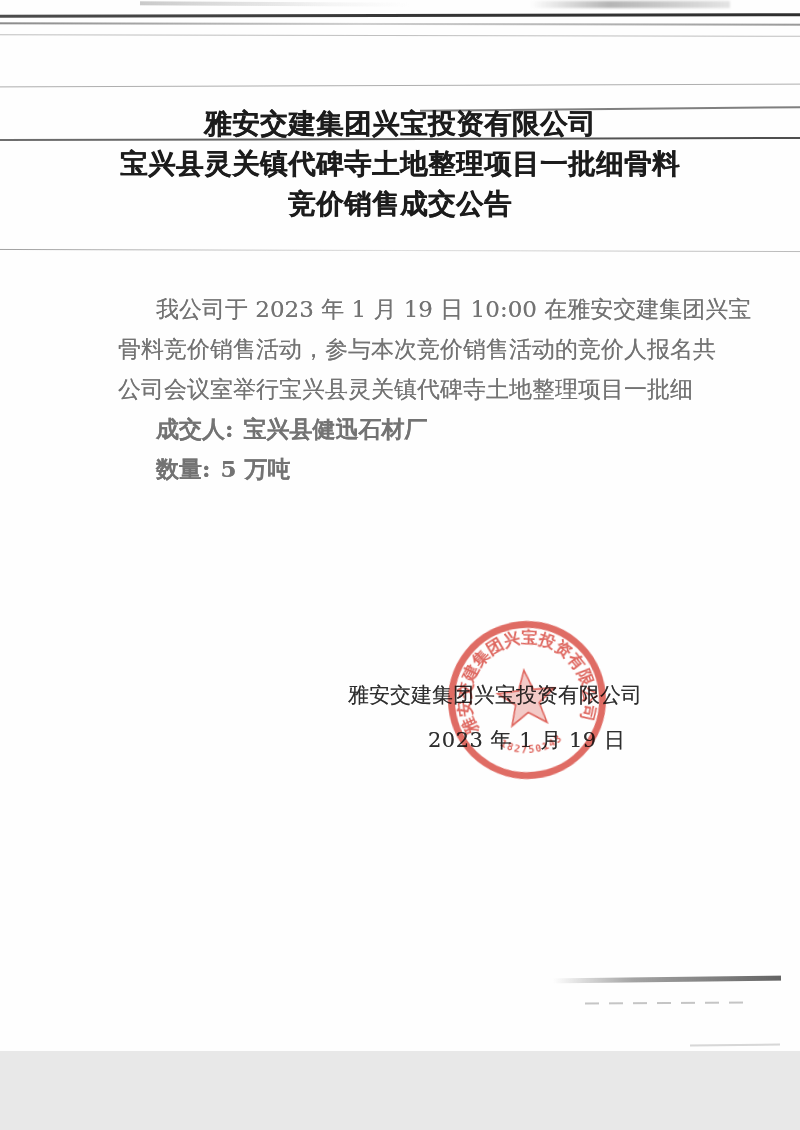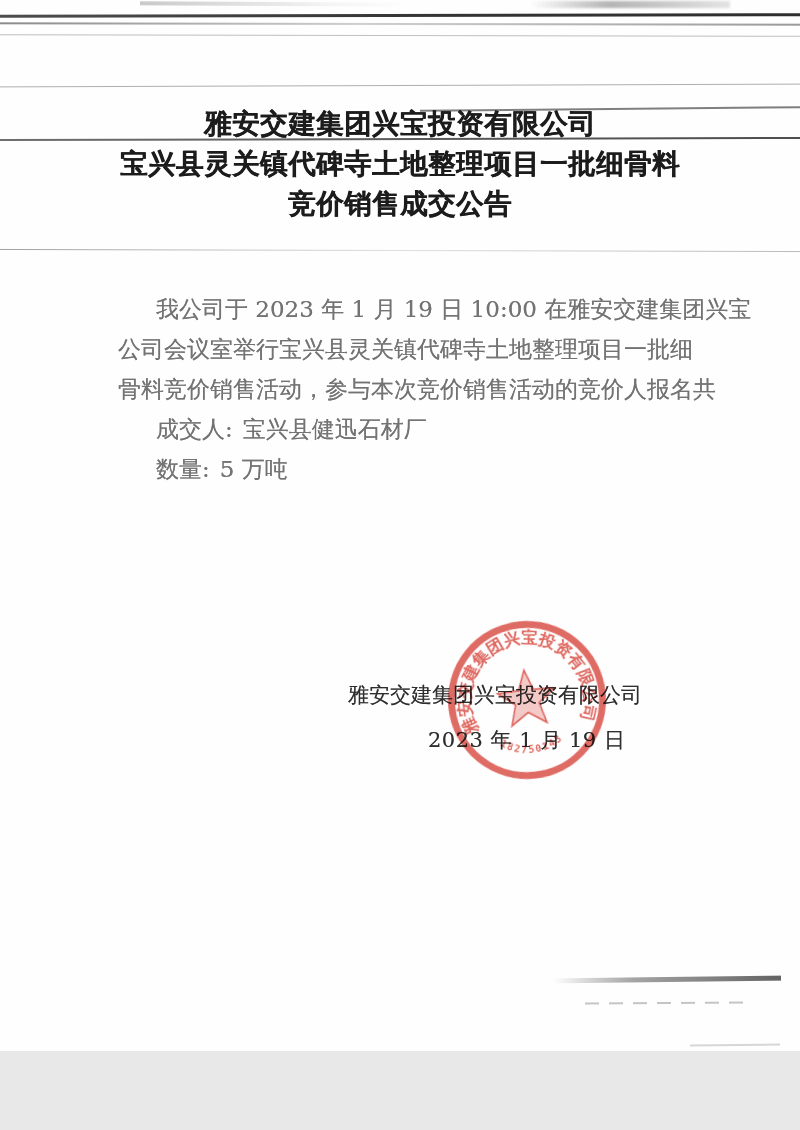--- a/index.html
+++ b/index.html
@@ -43,21 +43,21 @@
     font-family:"Liberation Sans","DejaVu Sans",sans-serif;font-weight:900;
     color:#1c1c1c;font-size:27.5px;letter-spacing:.5px;
   }
   .doc-title div{height:40px;line-height:40px;text-shadow:.6px 0 0 currentColor;}
   .doc-body{
     position:absolute;top:289px;left:118px;width:560px;z-index:2;
     font-size:23px;color:#737373;text-shadow:0 0 .5px rgba(40,40,40,.5);
   }
   .doc-body .bline{height:40px;line-height:40px;white-space:nowrap;}
   .doc-body .indent{padding-left:38px;}
-  .doc-body .detail{padding-left:38px;}
+  .doc-body .detail{padding-left:38px;font-weight:bold;}
   .doc-body .detail .lbl{margin-right:10px;}
   .signature-block{position:absolute;z-index:2;color:#2e2e2e;text-shadow:0 0 .5px rgba(40,40,40,.5);}
   .sig-company{top:681px;left:348px;font-size:21px;letter-spacing:0;}
   .sig-date{top:726px;left:428px;font-size:21px;letter-spacing:.5px;}
   
   .seal{
     position:absolute;left:442px;top:615px;width:170px;height:170px;z-index:3;
     transform:rotate(-6deg);mix-blend-mode:multiply;opacity:.92;filter:blur(.3px);
   }
   .seal-ring{fill:none;stroke-width:7;stroke-opacity:.85;}
@@ -86,22 +86,22 @@
   <div class="art art-bot-c"></div>
 
   <div class="doc-title">
     <div>雅安交建集团兴宝投资有限公司</div>
     <div>宝兴县灵关镇代碑寺土地整理项目一批细骨料</div>
     <div>竞价销售成交公告</div>
   </div>
 
   <div class="doc-body">
     <div class="bline indent">我公司于 2023 年 1 月 19 日 10:00 在雅安交建集团兴宝</div>
+    <div class="bline">骨料竞价销售活动，参与本次竞价销售活动的竞价人报名共</div>
     <div class="bline">公司会议室举行宝兴县灵关镇代碑寺土地整理项目一批细</div>
-    <div class="bline">骨料竞价销售活动，参与本次竞价销售活动的竞价人报名共</div>
 
     <div class="bline detail">
       <span class="lbl">成交人:</span><span>宝兴县健迅石材厂</span>
     </div>
     <div class="bline detail">
       <span class="lbl">数量:</span><span>5 万吨</span>
     </div>
   </div>
 
   <div class="signature-block sig-company">雅安交建集团兴宝投资有限公司</div>

